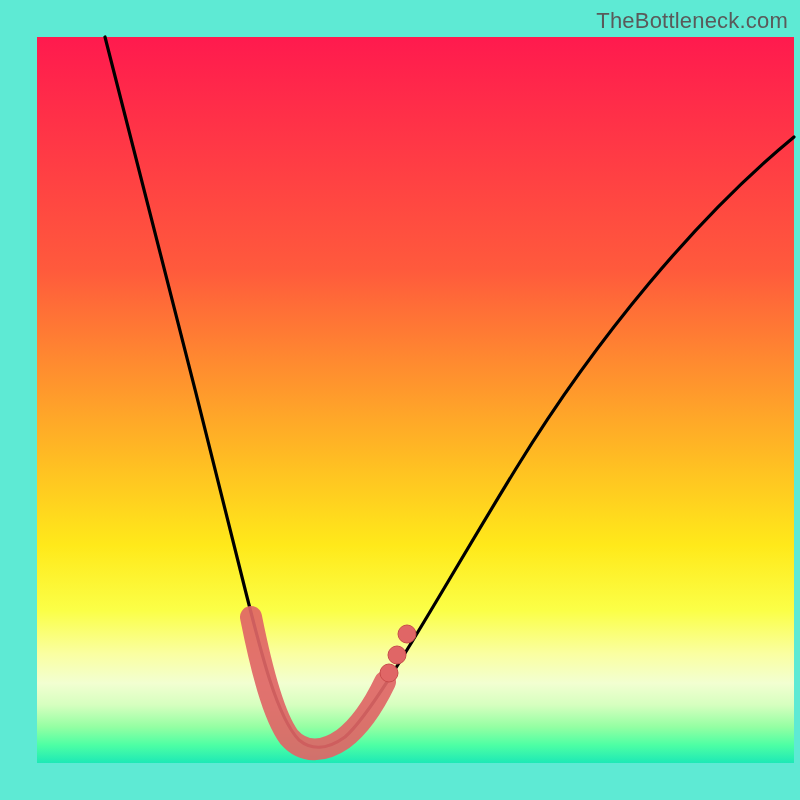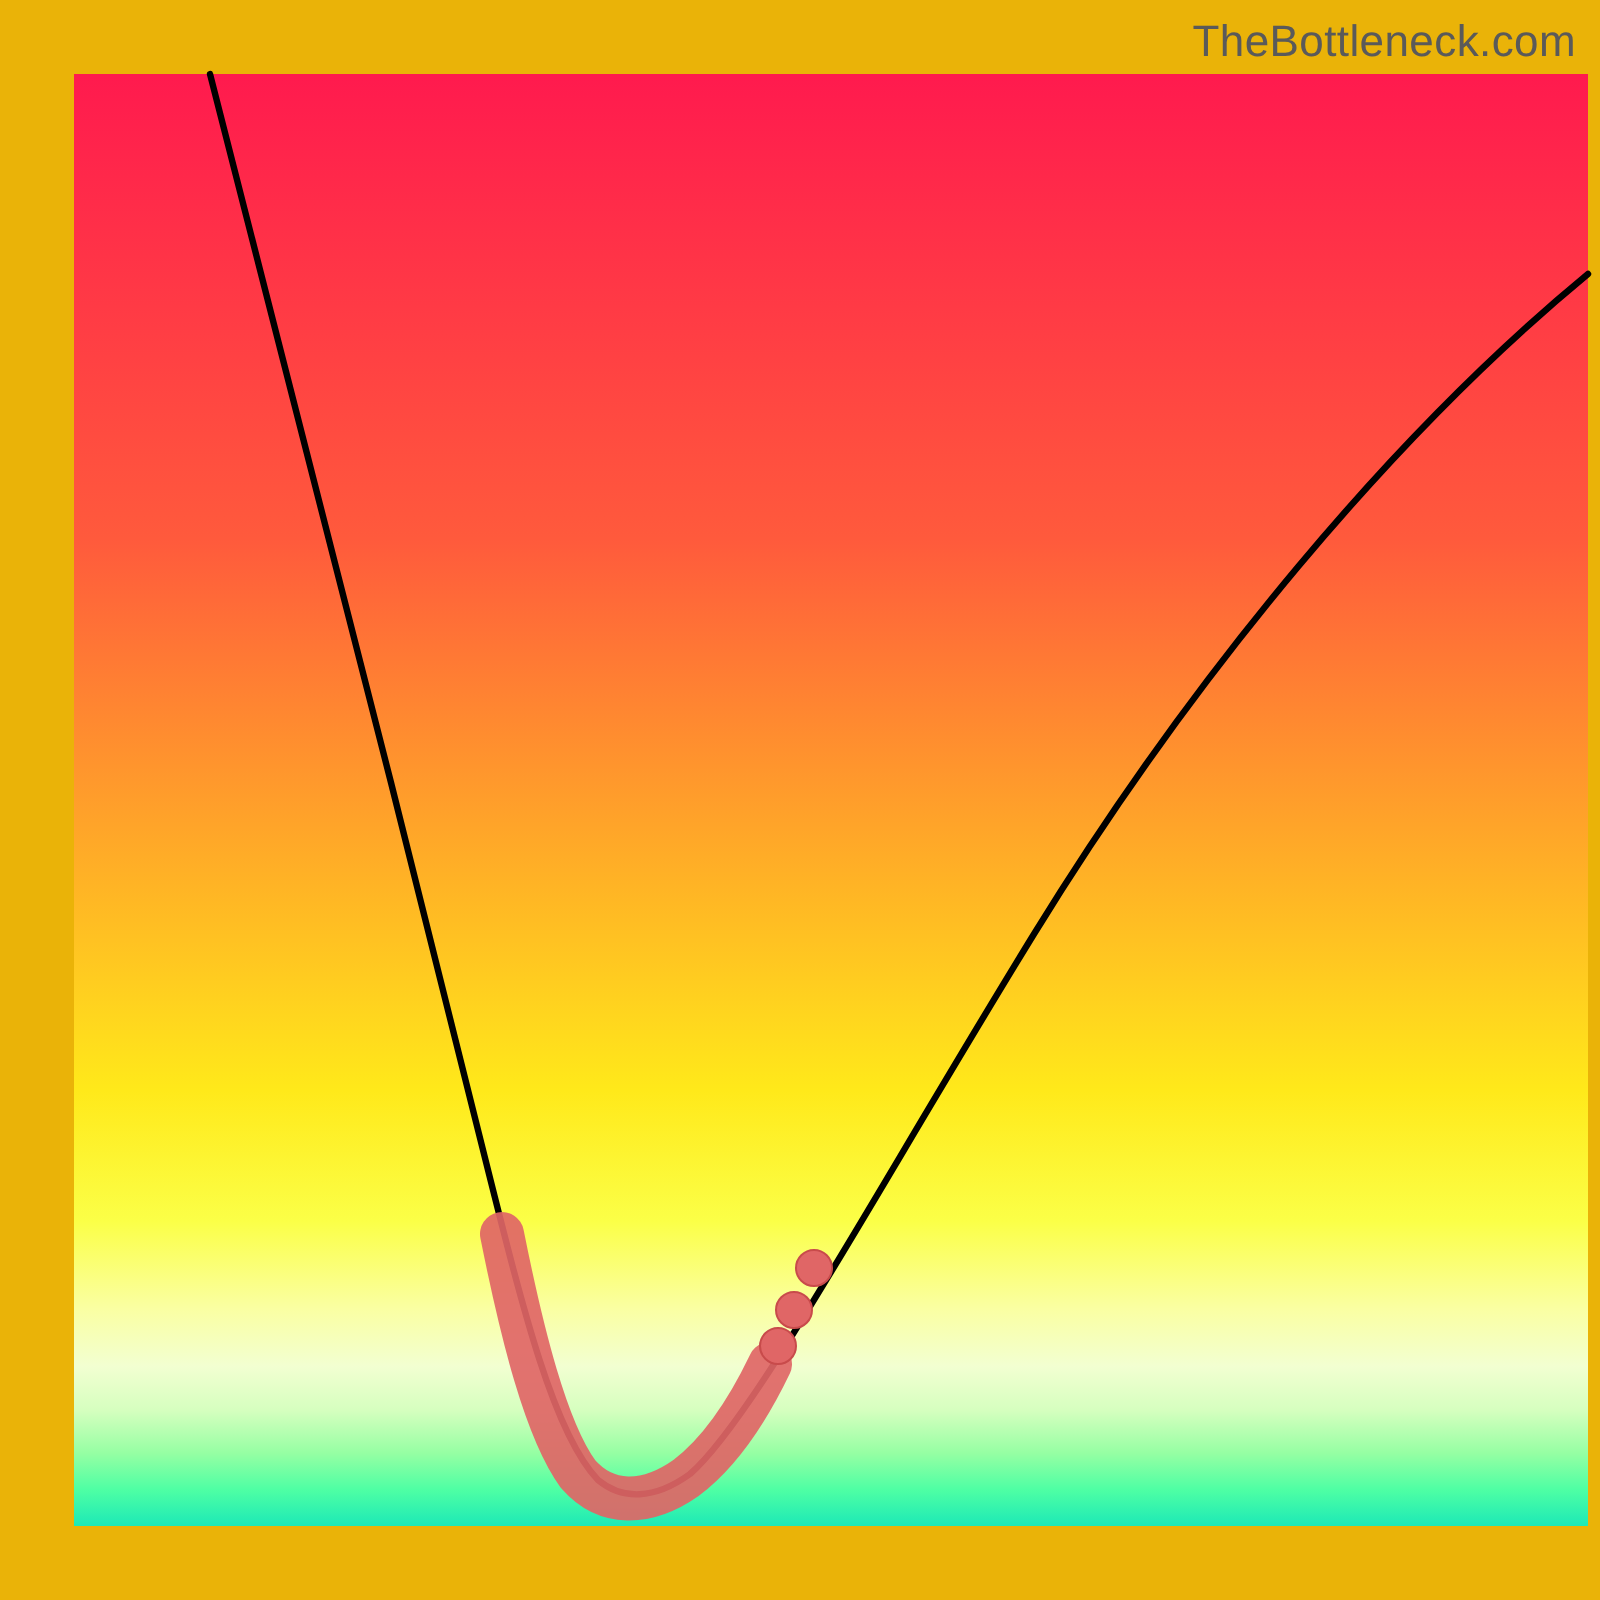--- a/index.html
+++ b/index.html
@@ -10,21 +10,21 @@
     background: #000000;
     overflow: hidden;
     font-family: Arial, Helvetica, sans-serif;
   }
   .frame {
     position: absolute;
     top: 0;
     left: 0;
     width: 800px;
     height: 800px;
-    background: #eab308;
+    background: #5eead4;
   }
   .plot-area {
     position: absolute;
     top: 37px;
     left: 37px;
     width: 757px;
     height: 726px;
     background: linear-gradient(
       to bottom,
       #ff1a4e 0%,

